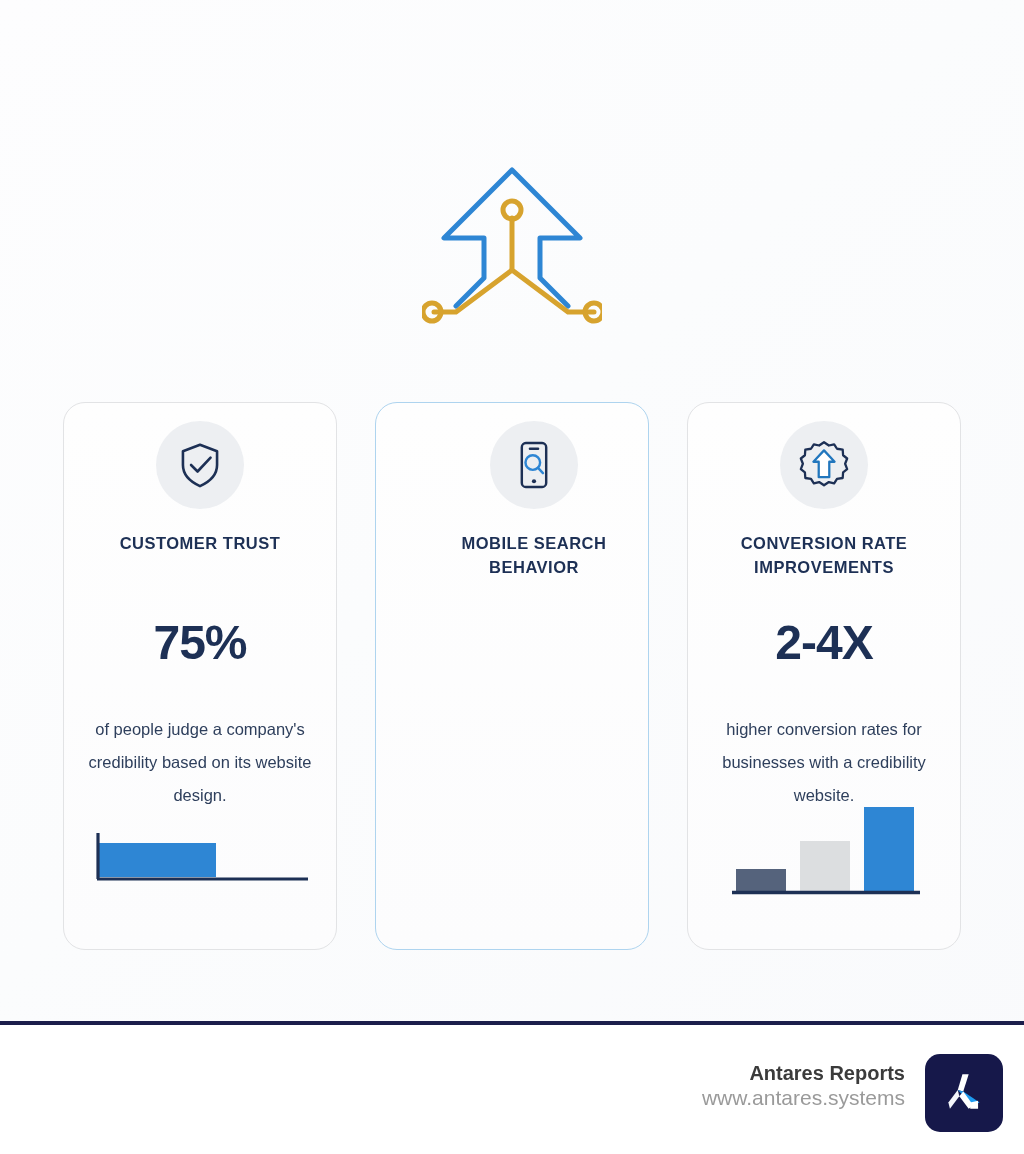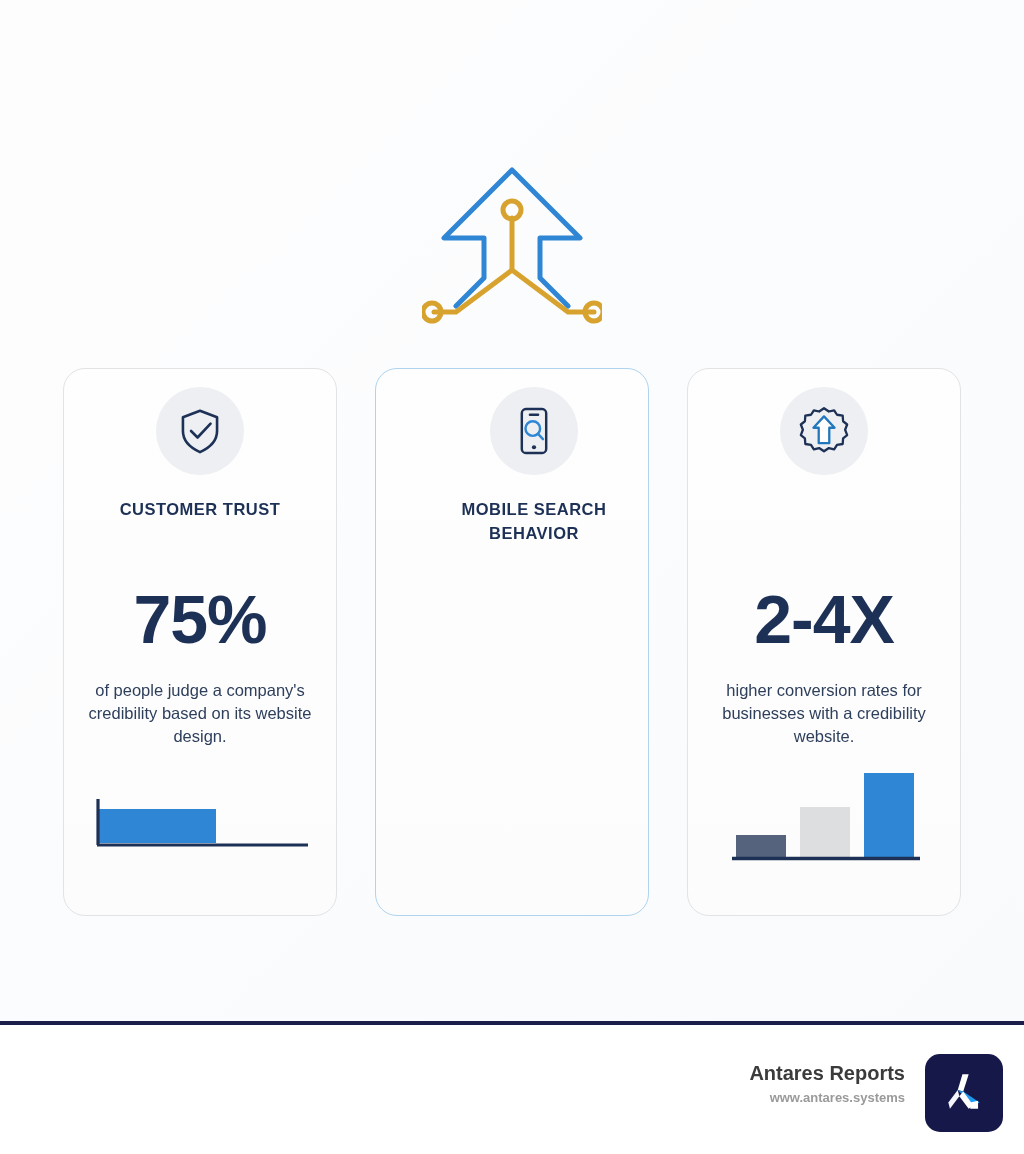--- a/index.html
+++ b/index.html
@@ -44,21 +44,21 @@
     top: 160px;
     left: 50%;
     transform: translateX(-50%);
     width: 180px;
     height: 172px;
   }
 
   
   .cards {
     position: absolute;
-    top: 368px;
+    top: 402px;
     left: 63px;
     width: 898px;
     height: 548px;
     display: flex;
     justify-content: space-between;
   }
   .card {
     width: 274px;
     height: 548px;
     box-sizing: border-box;
@@ -88,31 +88,31 @@
     margin-top: 22px;
     font-size: 16.5px;
     font-weight: bold;
     letter-spacing: 0.5px;
     color: #1d3055;
     text-align: center;
     line-height: 24px;
     padding: 0 14px;
   }
   .stat-big {
-    font-size: 68px;
+    font-size: 48px;
     font-weight: bold;
     color: #1d3055;
     letter-spacing: -1px;
     line-height: 1;
   }
   .card-desc {
     font-size: 16.5px;
     color: #2e3f5c;
     text-align: center;
-    line-height: 23px;
+    line-height: 33px;
     padding: 0 8px;
   }
   .pin-inline {
     display: inline-block;
     vertical-align: -4px;
     margin-left: 6px;
   }
 
   
   .c1-stat { position: absolute; top: 216px; left: 0; width: 100%; text-align: center; }
@@ -168,24 +168,23 @@
     top: 1060px;
     text-align: right;
   }
   .brand-name {
     font-size: 20px;
     font-weight: bold;
     color: #3b3b3b;
     line-height: 26px;
   }
   .brand-url {
-    font-size: 13px;
+    font-size: 21px;
     color: #9a9a9a;
     line-height: 24px;
-    font-weight: bold;
   }
   .logo {
     position: absolute;
     right: 21px;
     top: 1054px;
     width: 78px;
     height: 78px;
     border-radius: 15px;
     background: #16184a;
     display: flex;
@@ -256,20 +255,21 @@
     <div class="card">
       <div class="icon-circle">
         <svg viewBox="0 0 64 64" width="52" height="52">
           <path d="M32 4 L38 8 L44.5 6.5 L48 12 L55 13 L55.5 20 L60.5 24 L58 30.5
                    L60.5 37 L55.5 41 L55 48 L48 49 L44.5 54.5 L38 53 L32 57 L26 53
                    L19.5 54.5 L16 49 L9 48 L8.5 41 L3.5 37 L6 30.5 L3.5 24 L8.5 20
                    L9 13 L16 12 L19.5 6.5 L26 8 Z" fill="none" stroke="#1d3055" stroke-width="2.8" stroke-linejoin="round"></path>
           <path d="M32 14 L45 28 L38.5 28 L38.5 47 L25.5 47 L25.5 28 L19 28 Z" fill="#ffffff" stroke="#2176bd" stroke-width="2.8" stroke-linejoin="round"></path>
         </svg>
       </div>
+      <div class="card-title">CONVERSION RATE IMPROVEMENTS</div>
       <div class="c3-stat">
         <span class="stat-big">2-4X</span>
       </div>
       <div class="c3-desc">
         <div class="card-desc">higher conversion rates for businesses with a credibility website.</div>
       </div>
       <div class="c3-chart">
         <svg viewBox="0 0 200 96" width="200" height="96">
           <rect x="12" y="68" width="50" height="23" fill="#55637c"></rect>
           <rect x="76" y="40" width="50" height="51" fill="#dcdee0"></rect>

